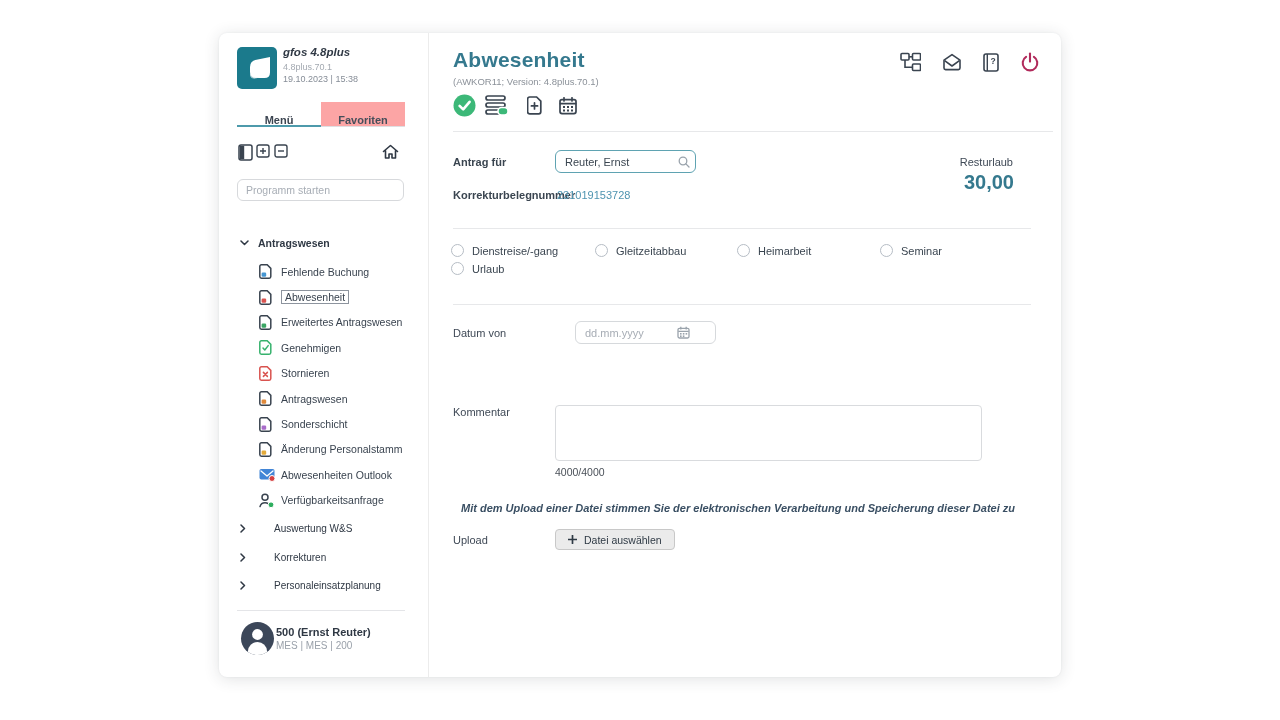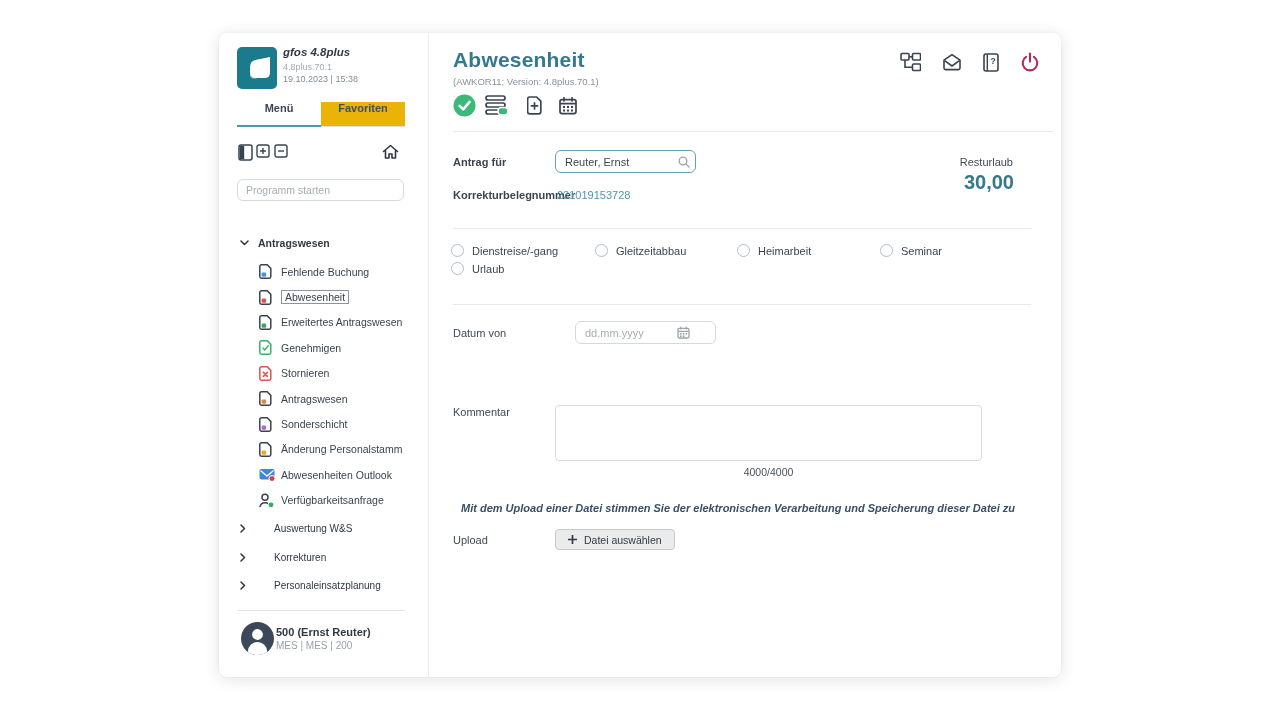--- a/index.html
+++ b/index.html
@@ -16,23 +16,23 @@
         border-radius:8px;box-shadow:0 2px 16px rgba(40,50,60,.14),0 0 2px rgba(40,50,60,.08);display:flex}
 
   
   .sidebar{position:relative;width:210px;height:100%;border-right:1px solid #ececec;flex:0 0 auto}
   .logo-box{left:18px;top:14px;width:40px;height:42px;border-radius:5px;background:var(--c-brand)}
   .app-title{left:64px;top:13px;font-size:11.5px;font-weight:700;font-style:italic;color:#2f3844}
   .app-version{left:64px;top:29px;font-size:9px;color:#a3a9b1}
   .app-datetime{left:64px;top:41px;font-size:9px;color:#868d97}
 
   .tabs{left:18px;top:69px;width:168px;height:25px;display:flex;border-bottom:1px solid #dedfe2}
-  .tab{position:relative;width:84px;display:flex;align-items:flex-start;justify-content:center;
+  .tab{position:relative;width:84px;display:flex;align-items:flex-end;justify-content:center;
        font-size:11px;font-weight:600;color:#3c4551;cursor:pointer}
-  .tab.inactive{background:#eab308;color:#454e5a}
+  .tab.inactive{background:#fca5a5;color:#454e5a}
   .tab .underline{position:absolute;left:0;bottom:-1px;width:100%;height:2px;background:var(--c-accent)}
 
   .sb-iconrow{left:0;top:111px;width:210px;height:18px}
   .sb-iconrow .ic{position:absolute;top:0}
 
   .sb-search{left:18px;top:146px;width:167px;height:22px;border:1px solid #d7d9dc;border-radius:6px;
              font-size:10.5px;padding:0 8px;color:#39434f;background:#fff;font-family:"Liberation Sans",sans-serif}
   .sb-search::placeholder{color:#a7adb5}
 
   .tsection{position:absolute;left:0;width:210px;height:16px;display:flex;align-items:center;cursor:pointer}
@@ -82,21 +82,21 @@
   .rest-label{right:48px;top:123px;font-size:11px;color:#3f4956}
   .rest-value{right:47px;top:138px;font-size:20px;font-weight:700;color:var(--c-title)}
   .beleg-value{left:128px;top:156px;font-size:11px;color:var(--c-link)}
 
   .radio{position:absolute;display:flex;align-items:center;gap:8px;cursor:pointer}
   .rdot{width:13px;height:13px;border:1.5px solid #b6bdc5;border-radius:50%;background:#fff;flex:0 0 auto}
   .rlabel{font-size:11px;color:#3a4550}
 
   .kommentar{left:126px;top:372px;width:427px;height:56px;border:1px solid #d9dbde;border-radius:4px;
              resize:none;font-family:"Liberation Sans",sans-serif;font-size:11px;padding:6px 8px;color:#3a4550}
-  .counter{left:126px;top:433px;width:427px;text-align:center;font-size:10.5px;color:#4a5058}
+  .counter{left:126px;top:433px;width:427px;text-align:left;font-size:10.5px;color:#4a5058}
 
   .consent{left:32px;top:469px;width:560px;font-size:11px;font-weight:700;font-style:italic;color:#3a4f63}
   .upload-btn{position:absolute;left:126px;top:496px;height:21px;display:inline-flex;align-items:center;gap:7px;
               padding:0 12px;background:#ebebeb;border:1px solid #c8c8c8;border-radius:4px;
               font-size:10.5px;color:#2f3a45;font-family:"Liberation Sans",sans-serif;cursor:pointer}
 </style>
 </head>
 <body>
 
 <div class="card">

